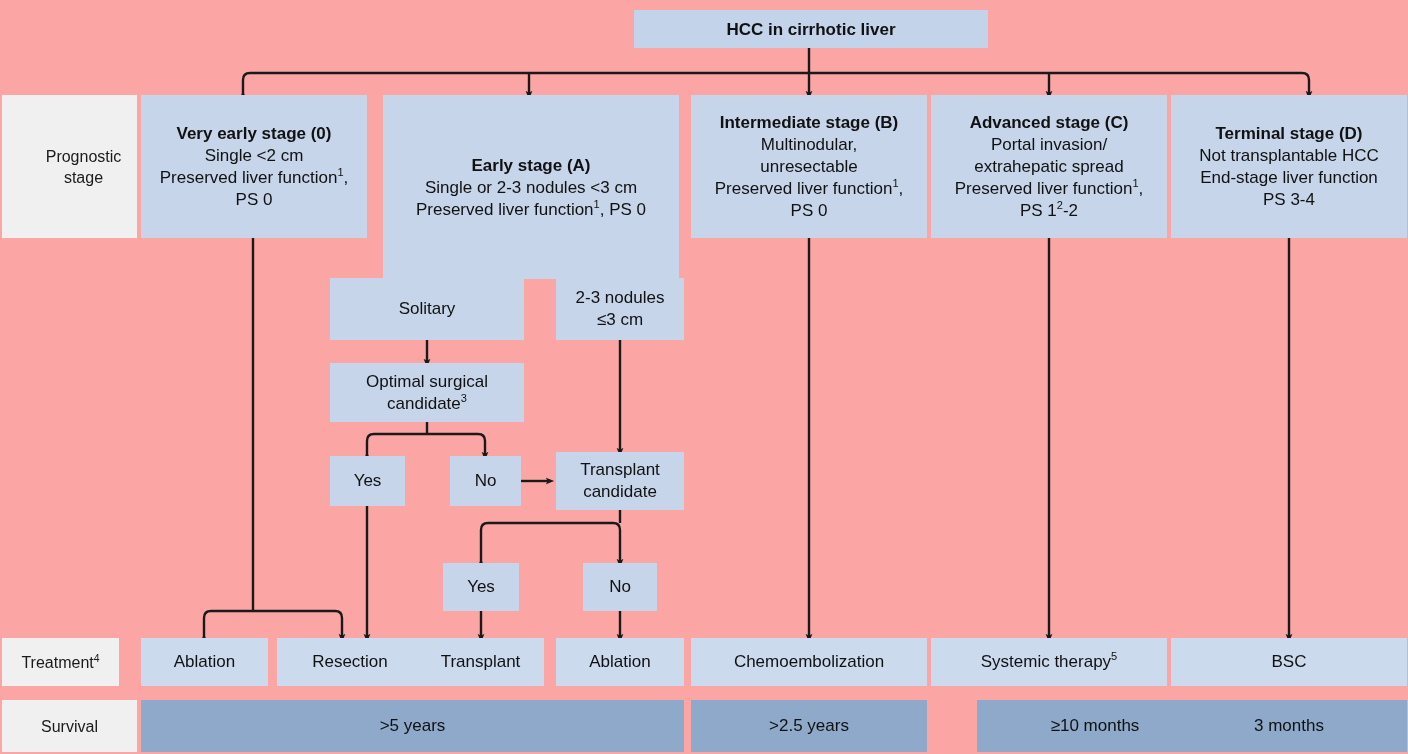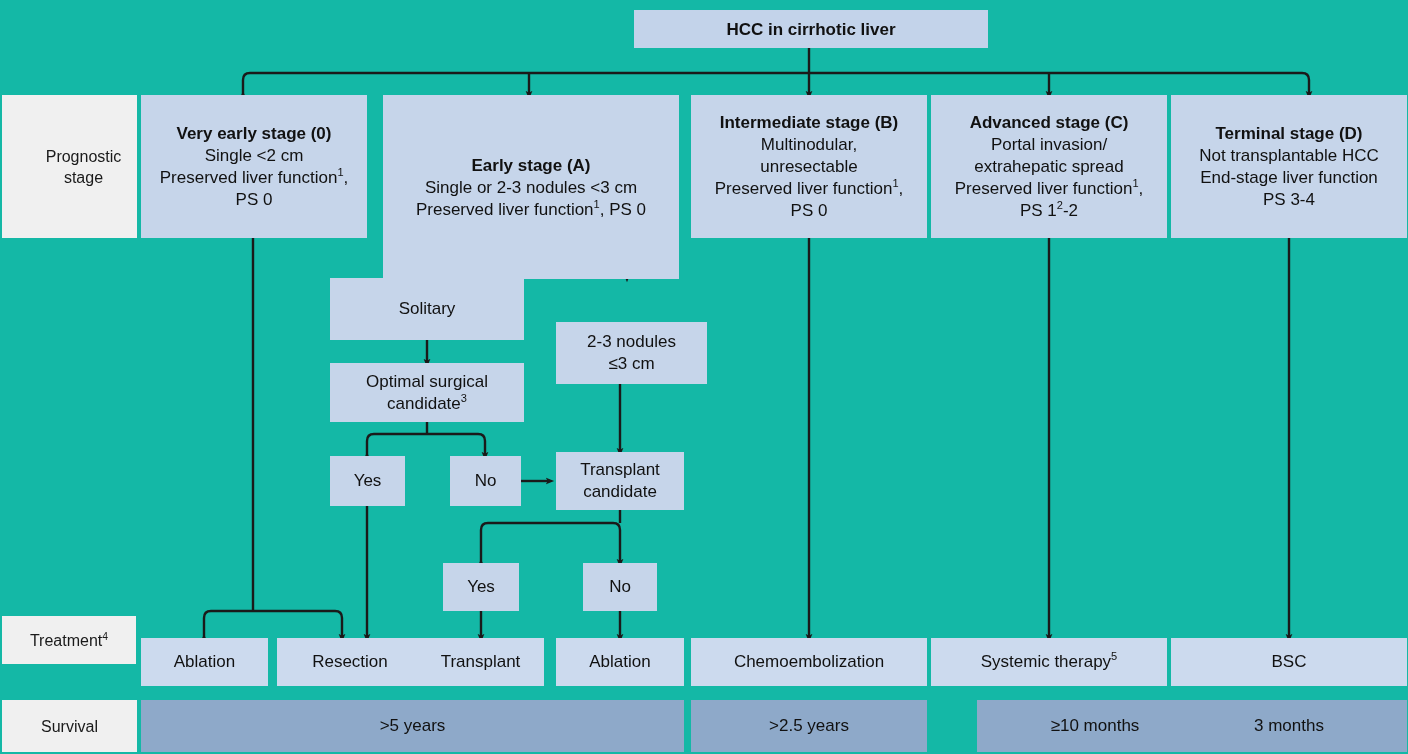--- a/index.html
+++ b/index.html
@@ -5,21 +5,21 @@
   * { box-sizing: border-box; }
   html, body {
     margin: 0; padding: 0;
     background: #ffffff;
     font-family: "Liberation Sans", sans-serif;
   }
   #canvas {
     position: relative;
     width: 1408px;
     height: 754px;
-    background: #14b8a6;
+    background: #fca5a5;
     overflow: hidden;
   }
   .box {
     position: absolute;
     background: #c6d5ea;
     display: flex;
     flex-direction: column;
     align-items: center;
     justify-content: center;
     text-align: center;
@@ -106,21 +106,21 @@
   </svg>
 
   <div class="box header-box" style="left:634px; top:10px; width:354px; height:38px;">
     <span class="ttl">HCC in cirrhotic liver</span>
   </div>
 
   <div class="box rowlabel" style="left:2px; top:95px; width:135px; height:143px;padding-left:32px;">
     <span class="ln">Prognostic</span>
     <span class="ln">stage</span>
   </div>
-  <div class="box rowlabel" style="left:2px; top:616px; width:134px; height:48px;align-items:center;">
+  <div class="box rowlabel" style="left:2px; top:638px; width:117px; height:48px;align-items:center;">
     <span class="ln"><span>Treatment</span><sup>4</sup></span>
   </div>
   <div class="box rowlabel" style="left:2px; top:700px; width:135px; height:52px;">
     <span class="ln">Survival</span>
   </div>
 
   <div class="box" style="left:141px; top:95px; width:226px; height:143px;">
     <span class="ttl">Very early stage (0)</span>
     <span class="ln">Single &lt;2 cm</span>
     <span class="ln"><span>Preserved liver function</span><sup>1</sup><span>,</span></span>
@@ -153,21 +153,21 @@
     <span class="ttl">Terminal stage (D)</span>
     <span class="ln">Not transplantable HCC</span>
     <span class="ln">End-stage liver function</span>
     <span class="ln">PS 3-4</span>
   </div>
 
   <div class="box" style="left:330px; top:278px; width:194px; height:62px;">
     <span class="ln">Solitary</span>
   </div>
 
-  <div class="box" style="left:556px; top:278px; width:151px; height:62px;margin-top:44px;">
+  <div class="box" style="left:556px; top:278px; width:128px; height:62px;">
     <span class="ln">2-3 nodules</span>
     <span class="ln">≤3 cm</span>
   </div>
 
   <div class="box" style="left:330px; top:363px; width:194px; height:59px;">
     <span class="ln">Optimal surgical</span>
     <span class="ln"><span>candidate</span><sup>3</sup></span>
   </div>
 
   <div class="box" style="left:330px; top:456px; width:75px; height:50px;">

